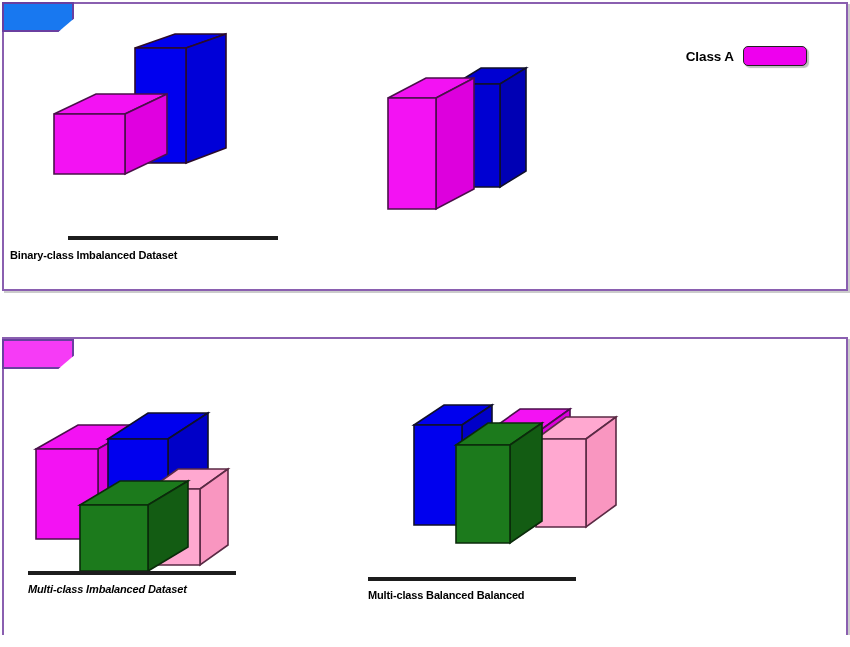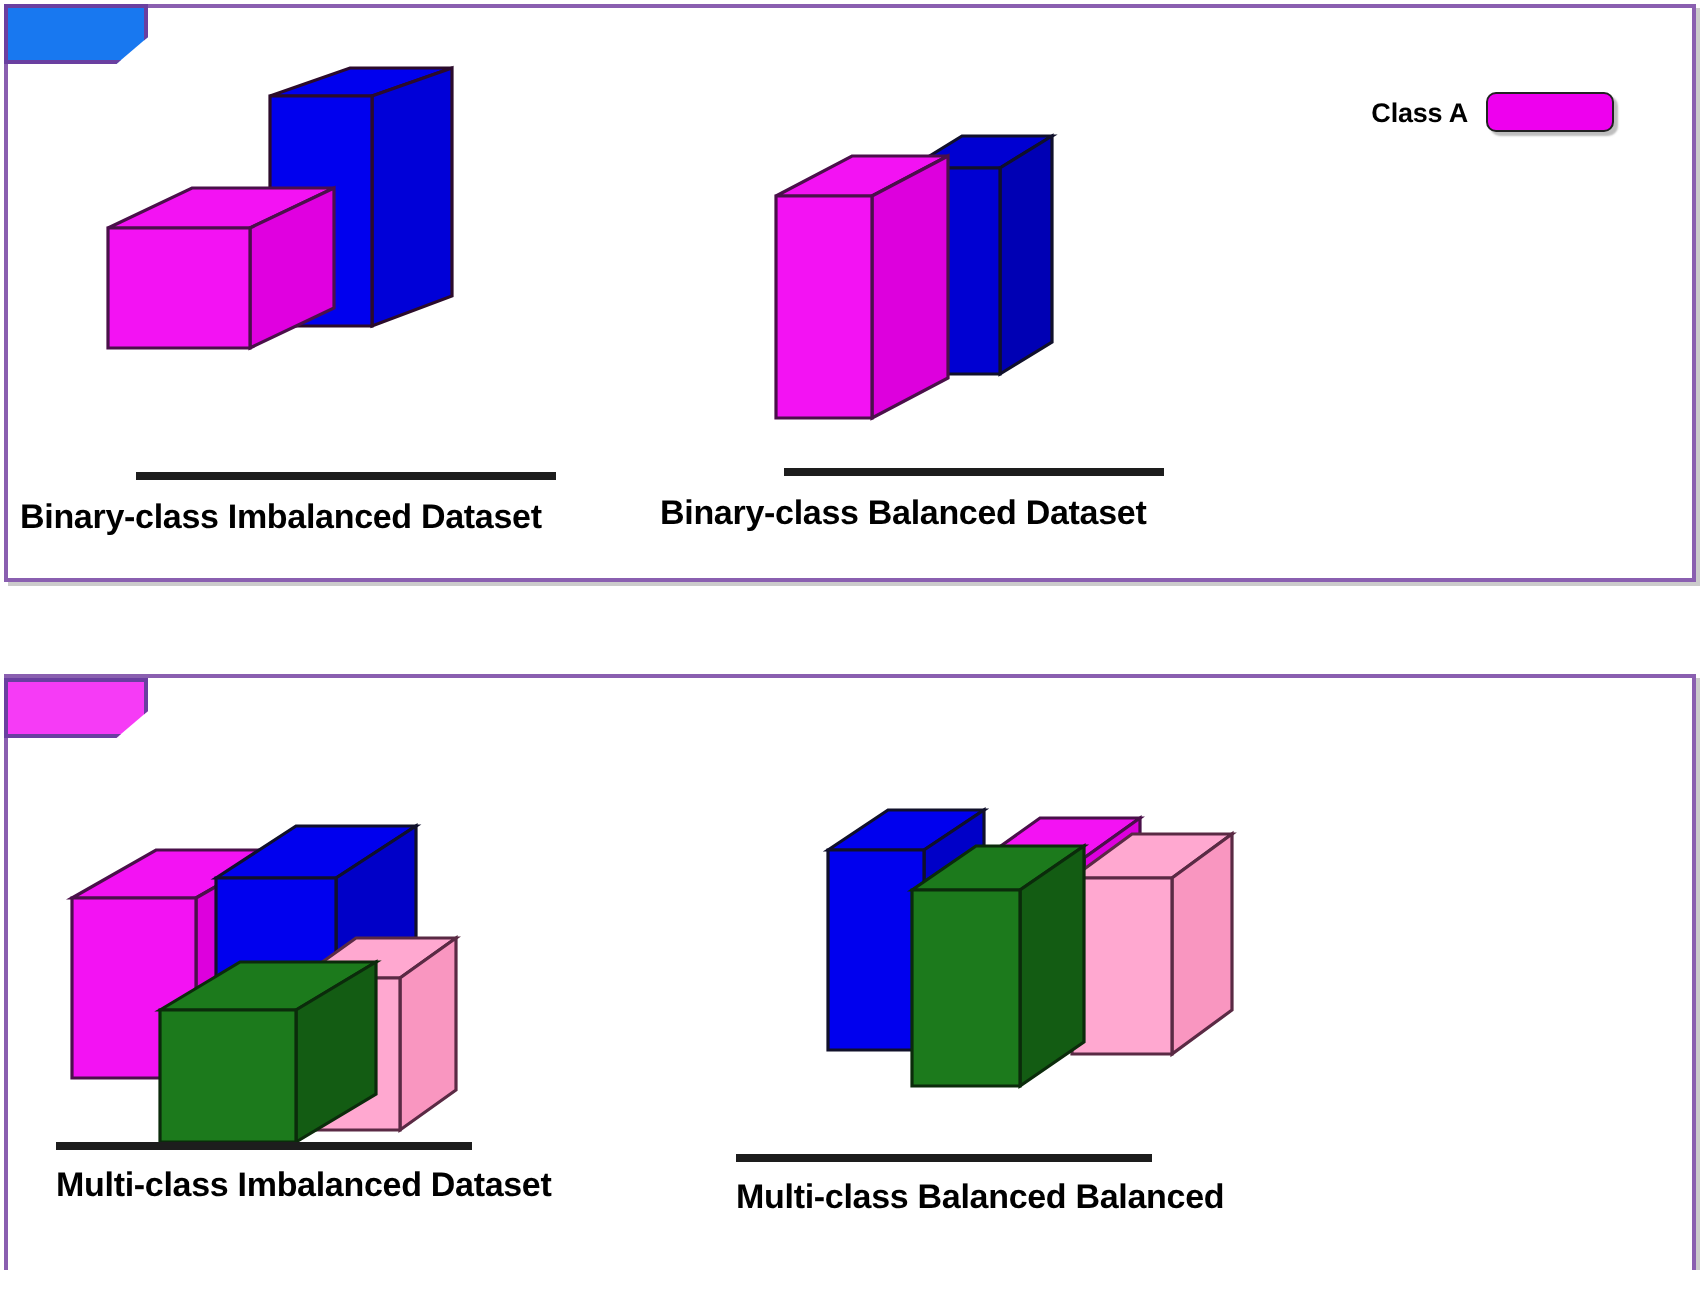--- a/index.html
+++ b/index.html
@@ -71,31 +71,31 @@
     box-shadow: 2px 2px 1px rgba(155,155,155,0.65);
   }
 
   
   .caption-block { position: absolute; }
   .caption-rule {
     height: 4px;
     background: #1d1d1d;
   }
   .caption-text {
-    font-size: 17px;
+    font-size: 11px;
     font-weight: bold;
     color: #000000;
     white-space: nowrap;
     letter-spacing: -0.15px;
   }
   #cap-bin-imb  { left: 10px;  top: 236px; }
   #cap-bin-imb  .caption-rule { width: 210px; margin-left: 58px; margin-bottom: 9px; }
   #cap-bin-bal  { left: 330px; top: 234px; }
   #cap-bin-bal  .caption-rule { width: 190px; margin-left: 62px; margin-bottom: 9px; }
-  #cap-mul-imb  { left: 28px;  top: 571px; }
+  #cap-mul-imb  { left: 28px;  top: 571px; font-style: italic; }
   #cap-mul-imb  .caption-rule { width: 208px; margin-left: 0px;  margin-bottom: 8px; }
   #cap-mul-bal  { left: 368px; top: 577px; }
   #cap-mul-bal  .caption-rule { width: 208px; margin-left: 0px;  margin-bottom: 8px; }
 
   
   .bar3d { position: absolute; }
   .bar3d svg { display: block; overflow: visible; }
 </style>
 </head>
 <body>
@@ -145,24 +145,20 @@
       </div>
     </div>
   </div>
 
   <div class="corner-tab" id="tab-top"></div>
 
   <div class="caption-block" id="cap-bin-imb">
     <div class="caption-rule"></div>
     <div class="caption-text">Binary-class Imbalanced Dataset</div>
   </div>
-  <div class="caption-block" id="cap-bin-bal">
-    <div class="caption-rule"></div>
-    <div class="caption-text">Binary-class Balanced Dataset</div>
-  </div>
 
   <div class="panel" id="panel-bottom">
 
     <div class="bar3d" style="left:26px; top:58px;">
       <svg width="260" height="190" viewBox="0 0 260 190">
 
         <g>
           <polygon points="6,52 48,28 110,28 68,52" fill="#F312F3" stroke="#4A104A" stroke-width="1.6"></polygon>
           <polygon points="68,52 110,28 110,118 68,142" fill="#DD00DD" stroke="#4A104A" stroke-width="1.6"></polygon>
           <polygon points="6,52 68,52 68,142 6,142" fill="#F312F3" stroke="#4A104A" stroke-width="1.6"></polygon>

